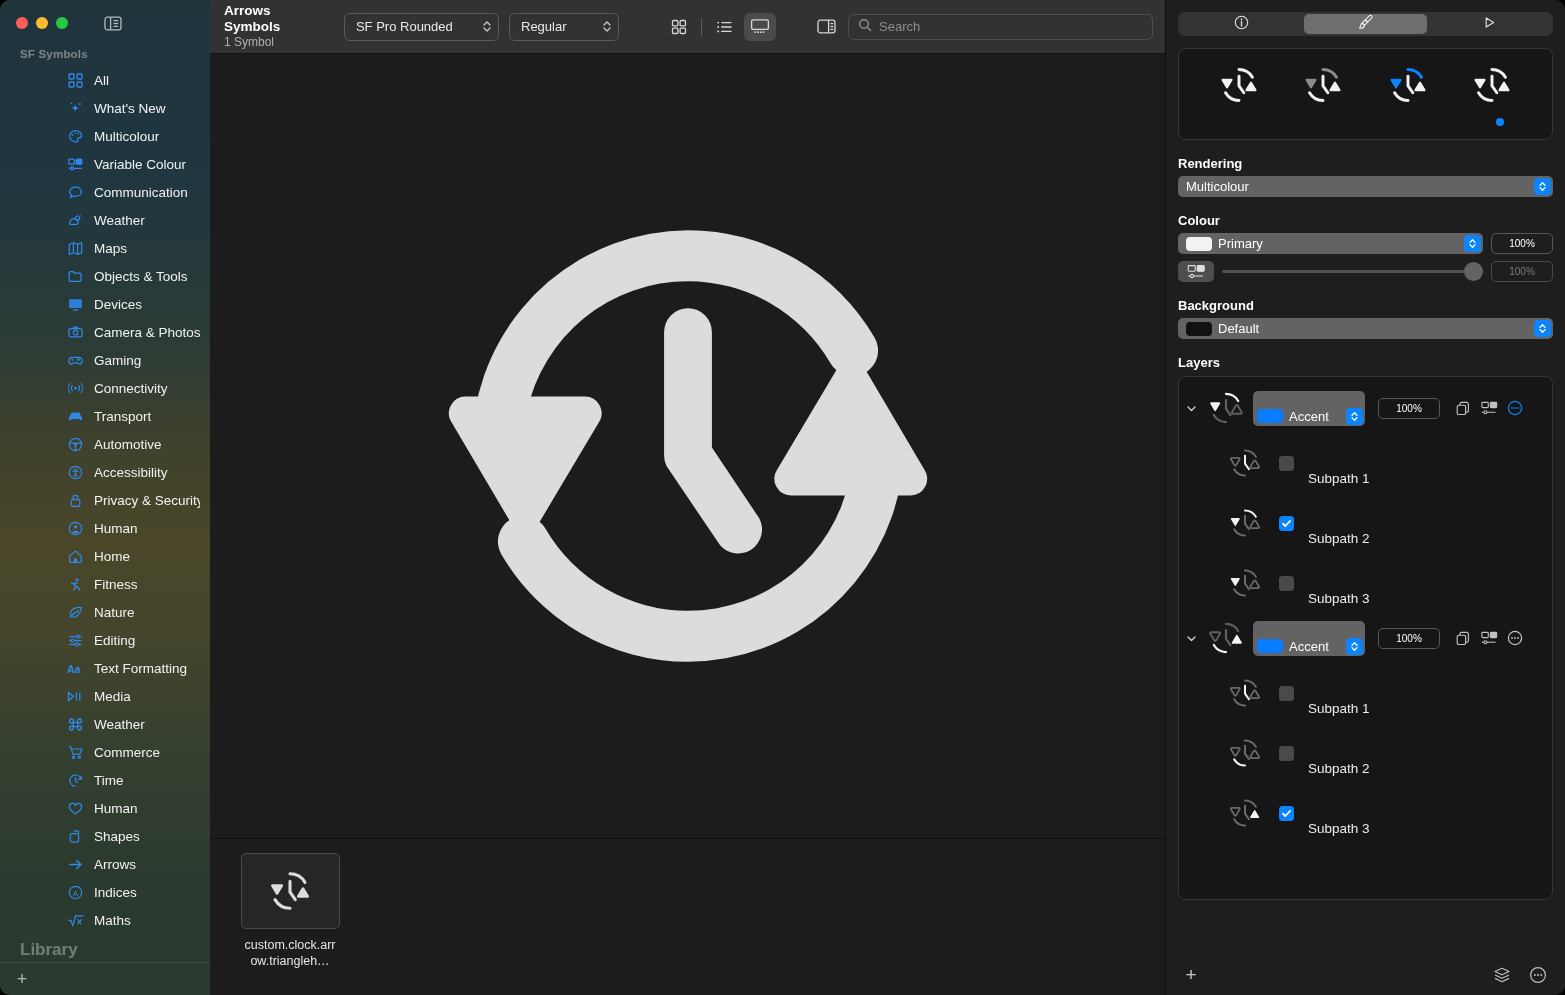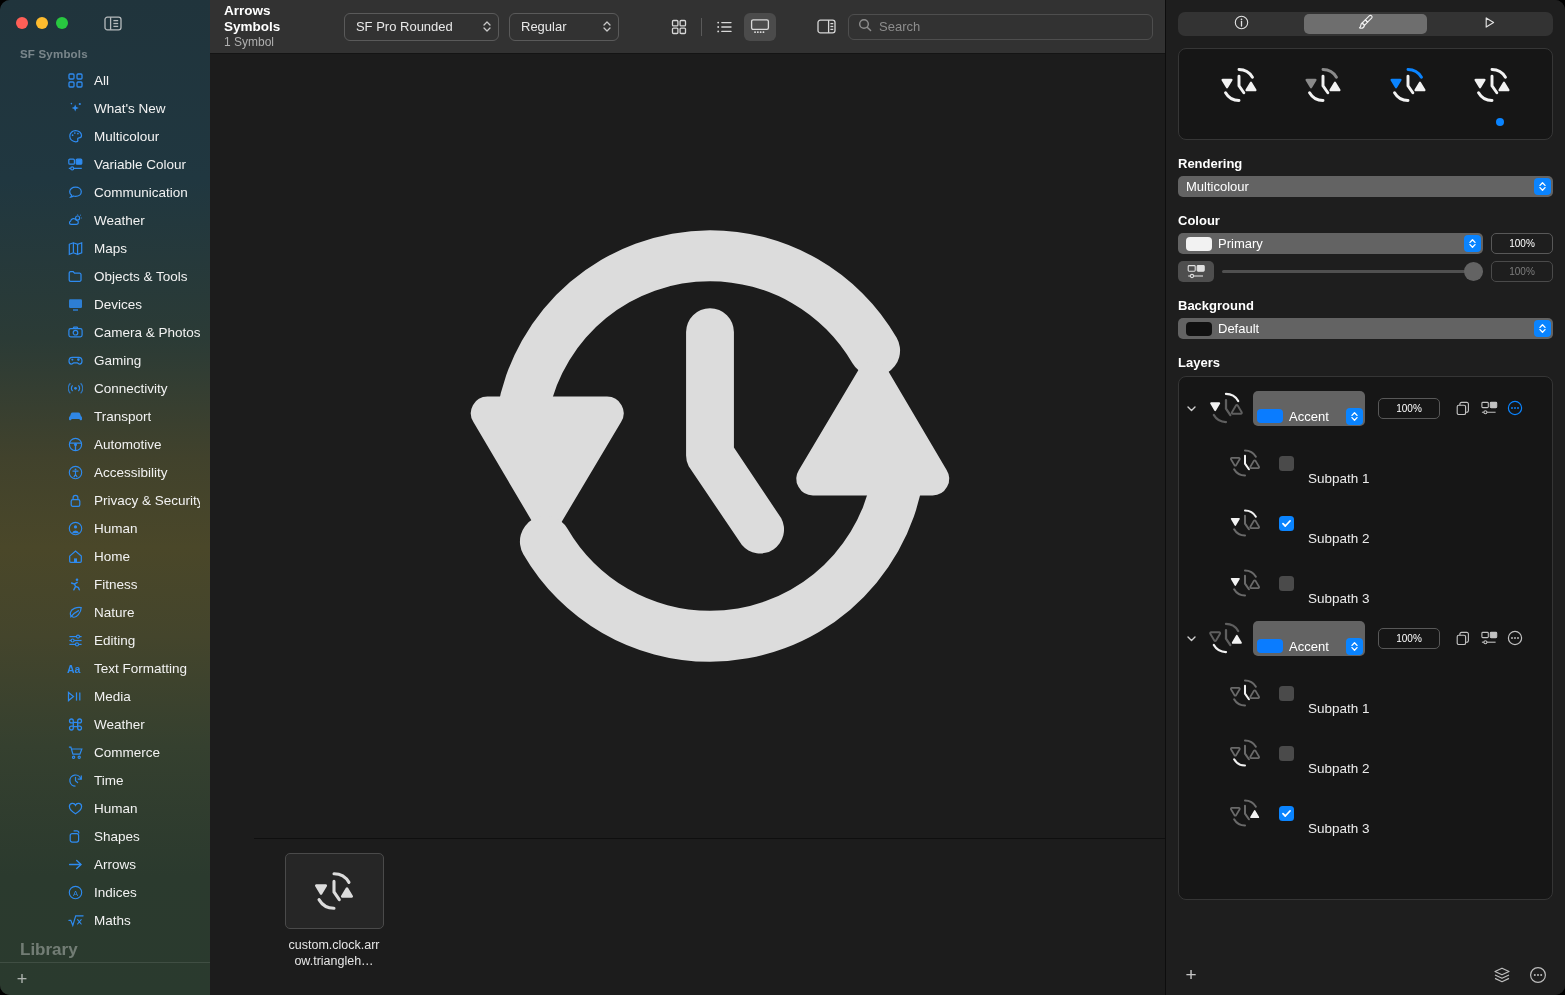--- a/index.html
+++ b/index.html
@@ -158,21 +158,20 @@
     gap: 7px; padding: 0 9px;
     color: #8d8d8d;
     font-size: 13px;
   }
 
   .canvas-wrap {
     flex: 1 1 auto;
     display: flex; flex-direction: column;
     min-height: 0;
     background: #1c1c1c;
-    margin-left: 44px;
   }
   .canvas {
     flex: 1 1 auto;
     position: relative;
     display: flex; align-items: center; justify-content: center;
     min-height: 0;
     background: #1c1c1c;
     border-bottom: 1px solid #0f0f0f;
   }
   .canvas .big-symbol { width: 580px; height: 520px; }

